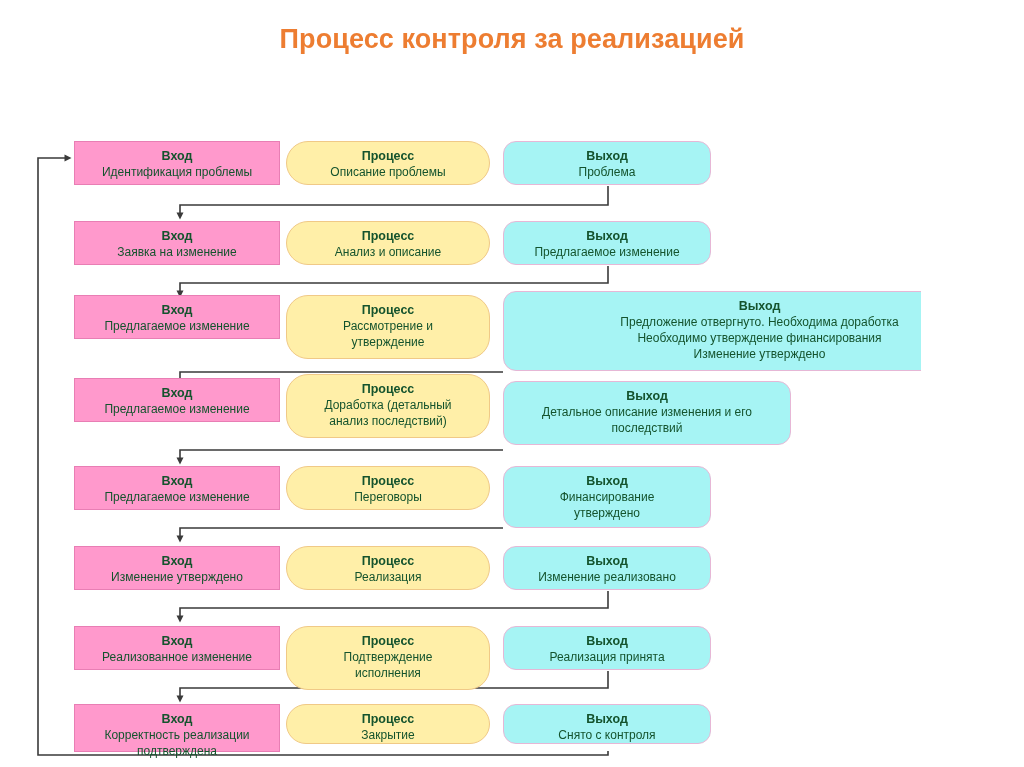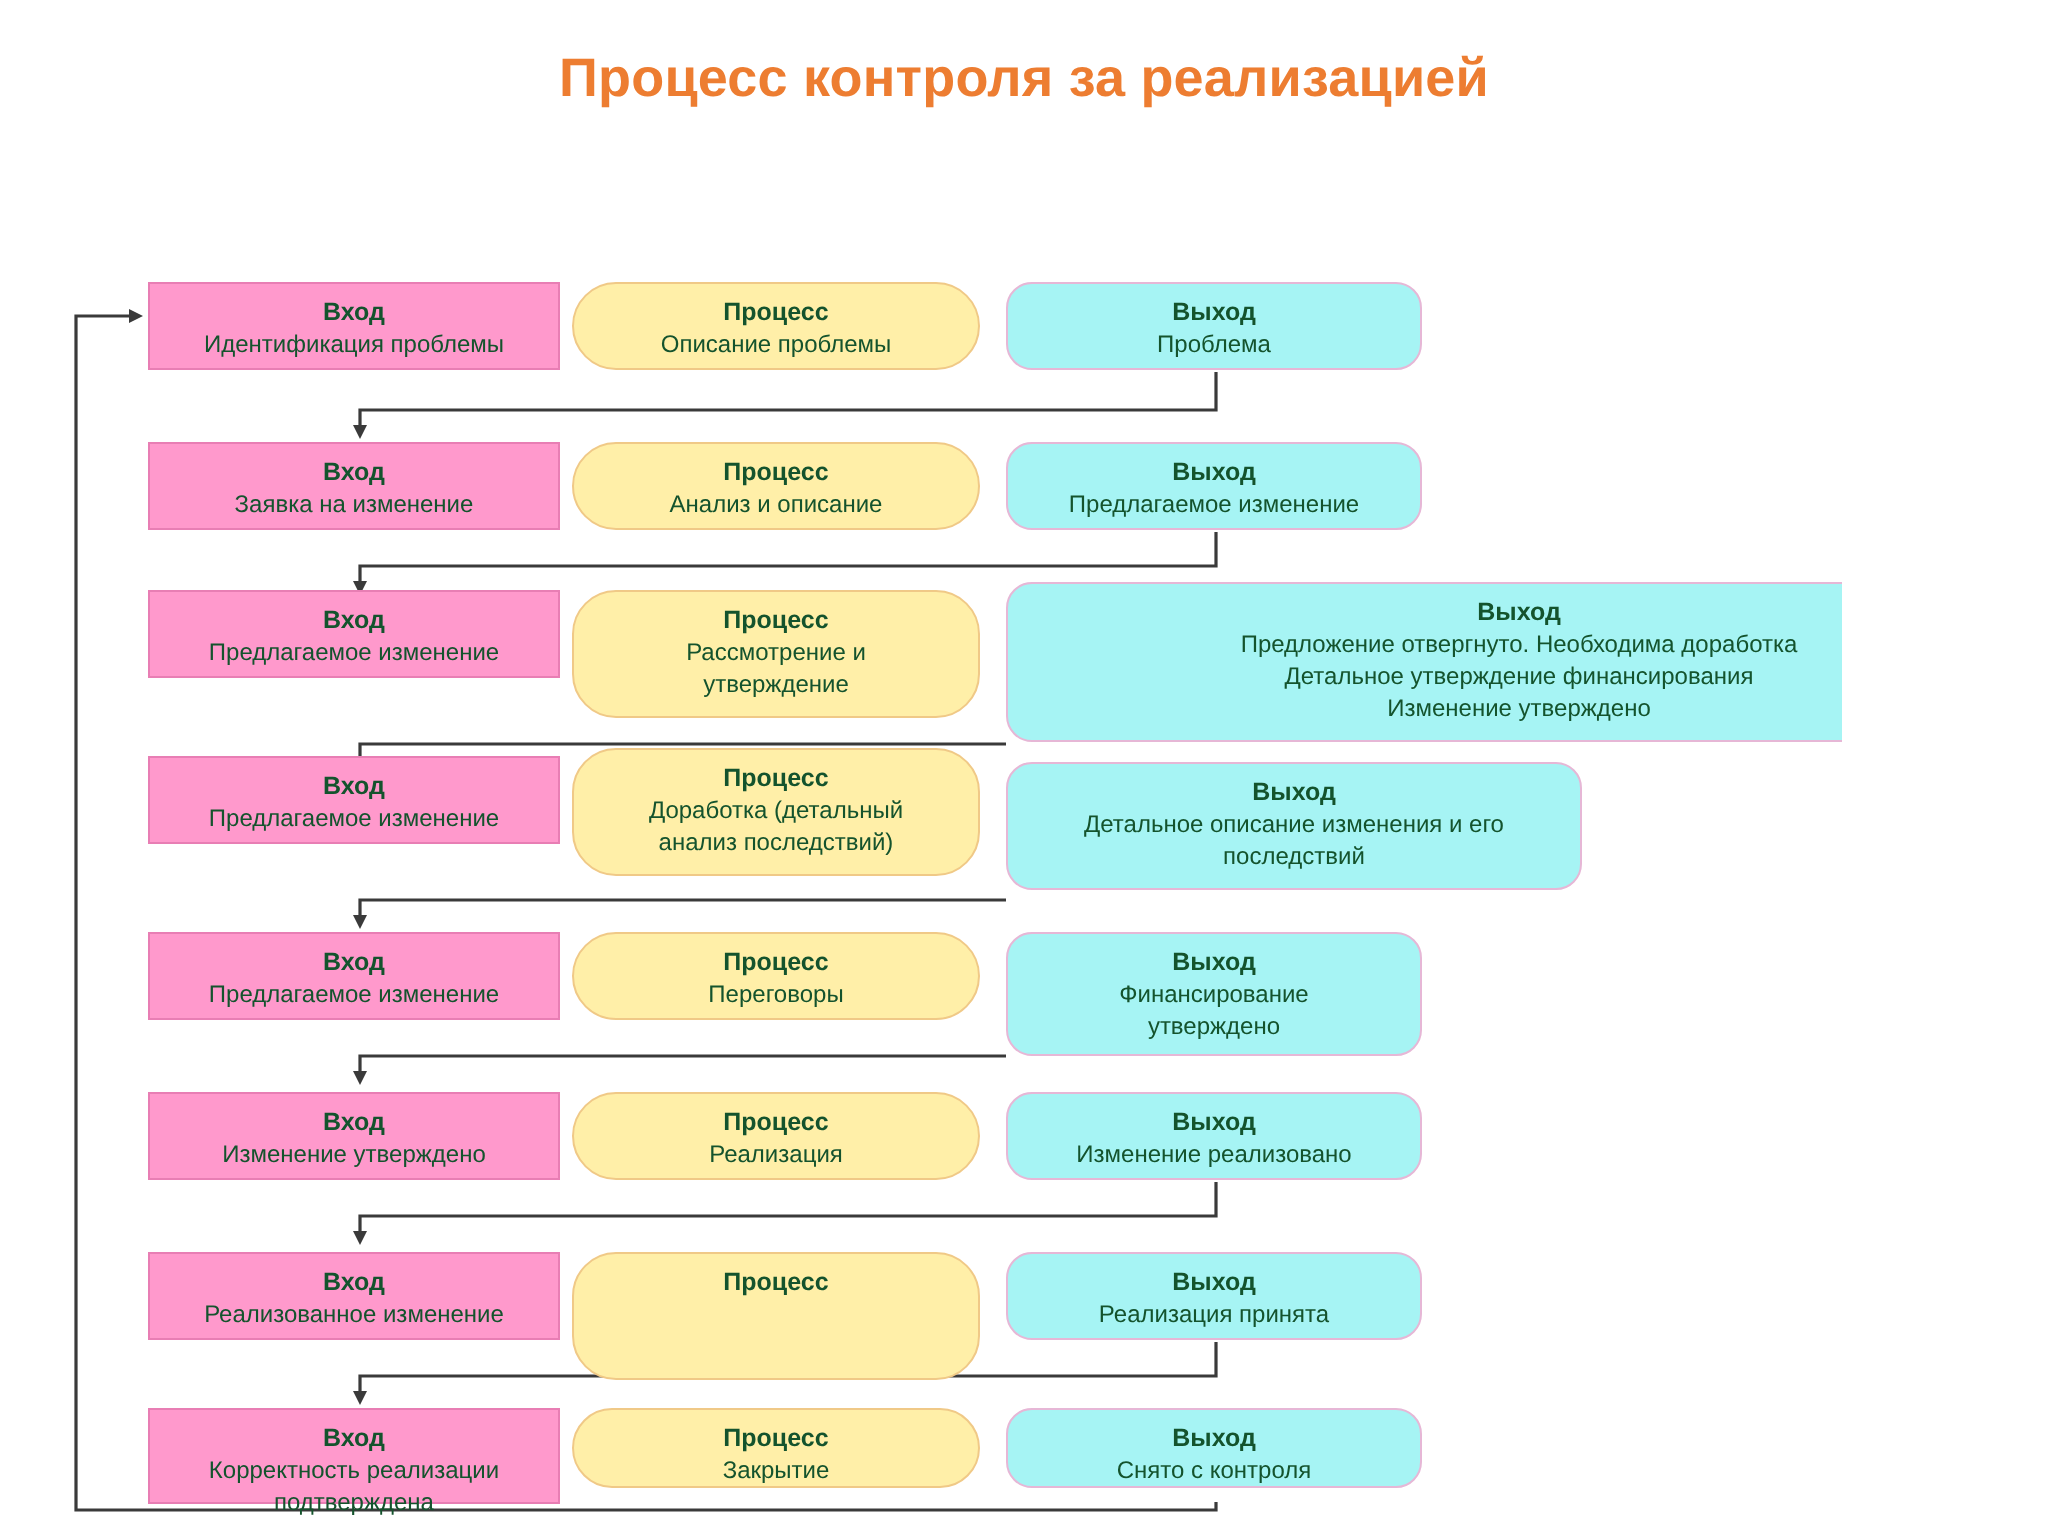--- a/index.html
+++ b/index.html
@@ -143,21 +143,21 @@
     <span class="body">Предлагаемое изменение</span>
   </div>
   <div class="box proc" style="left:286px; top:295px; width:204px; height:64px;">
     <span class="hdr">Процесс</span>
     <span class="body">Рассмотрение и
 утверждение</span>
   </div>
   <div class="box output" style="left:503px; top:291px; width:513px; height:80px;">
     <span class="hdr">Выход</span>
     <span class="body">Предложение отвергнуто. Необходима доработка
-Детальное утверждение финансирования
+Необходимо утверждение финансирования
 Изменение утверждено</span>
   </div>
 
   <div class="box input" style="left:74px; top:378px; width:206px; height:44px;">
     <span class="hdr">Вход</span>
     <span class="body">Предлагаемое изменение</span>
   </div>
   <div class="box proc" style="left:286px; top:374px; width:204px; height:64px;">
     <span class="hdr">Процесс</span>
     <span class="body">Доработка (детальный
@@ -195,20 +195,22 @@
     <span class="hdr">Выход</span>
     <span class="body">Изменение реализовано</span>
   </div>
 
   <div class="box input" style="left:74px; top:626px; width:206px; height:44px;">
     <span class="hdr">Вход</span>
     <span class="body">Реализованное изменение</span>
   </div>
   <div class="box proc" style="left:286px; top:626px; width:204px; height:64px;">
     <span class="hdr">Процесс</span>
+    <span class="body">Подтверждение
+исполнения</span>
   </div>
   <div class="box output" style="left:503px; top:626px; width:208px; height:44px;">
     <span class="hdr">Выход</span>
     <span class="body">Реализация принята</span>
   </div>
 
   <div class="box input" style="left:74px; top:704px; width:206px; height:48px;">
     <span class="hdr">Вход</span>
     <span class="body">Корректность реализации
 подтверждена</span>

